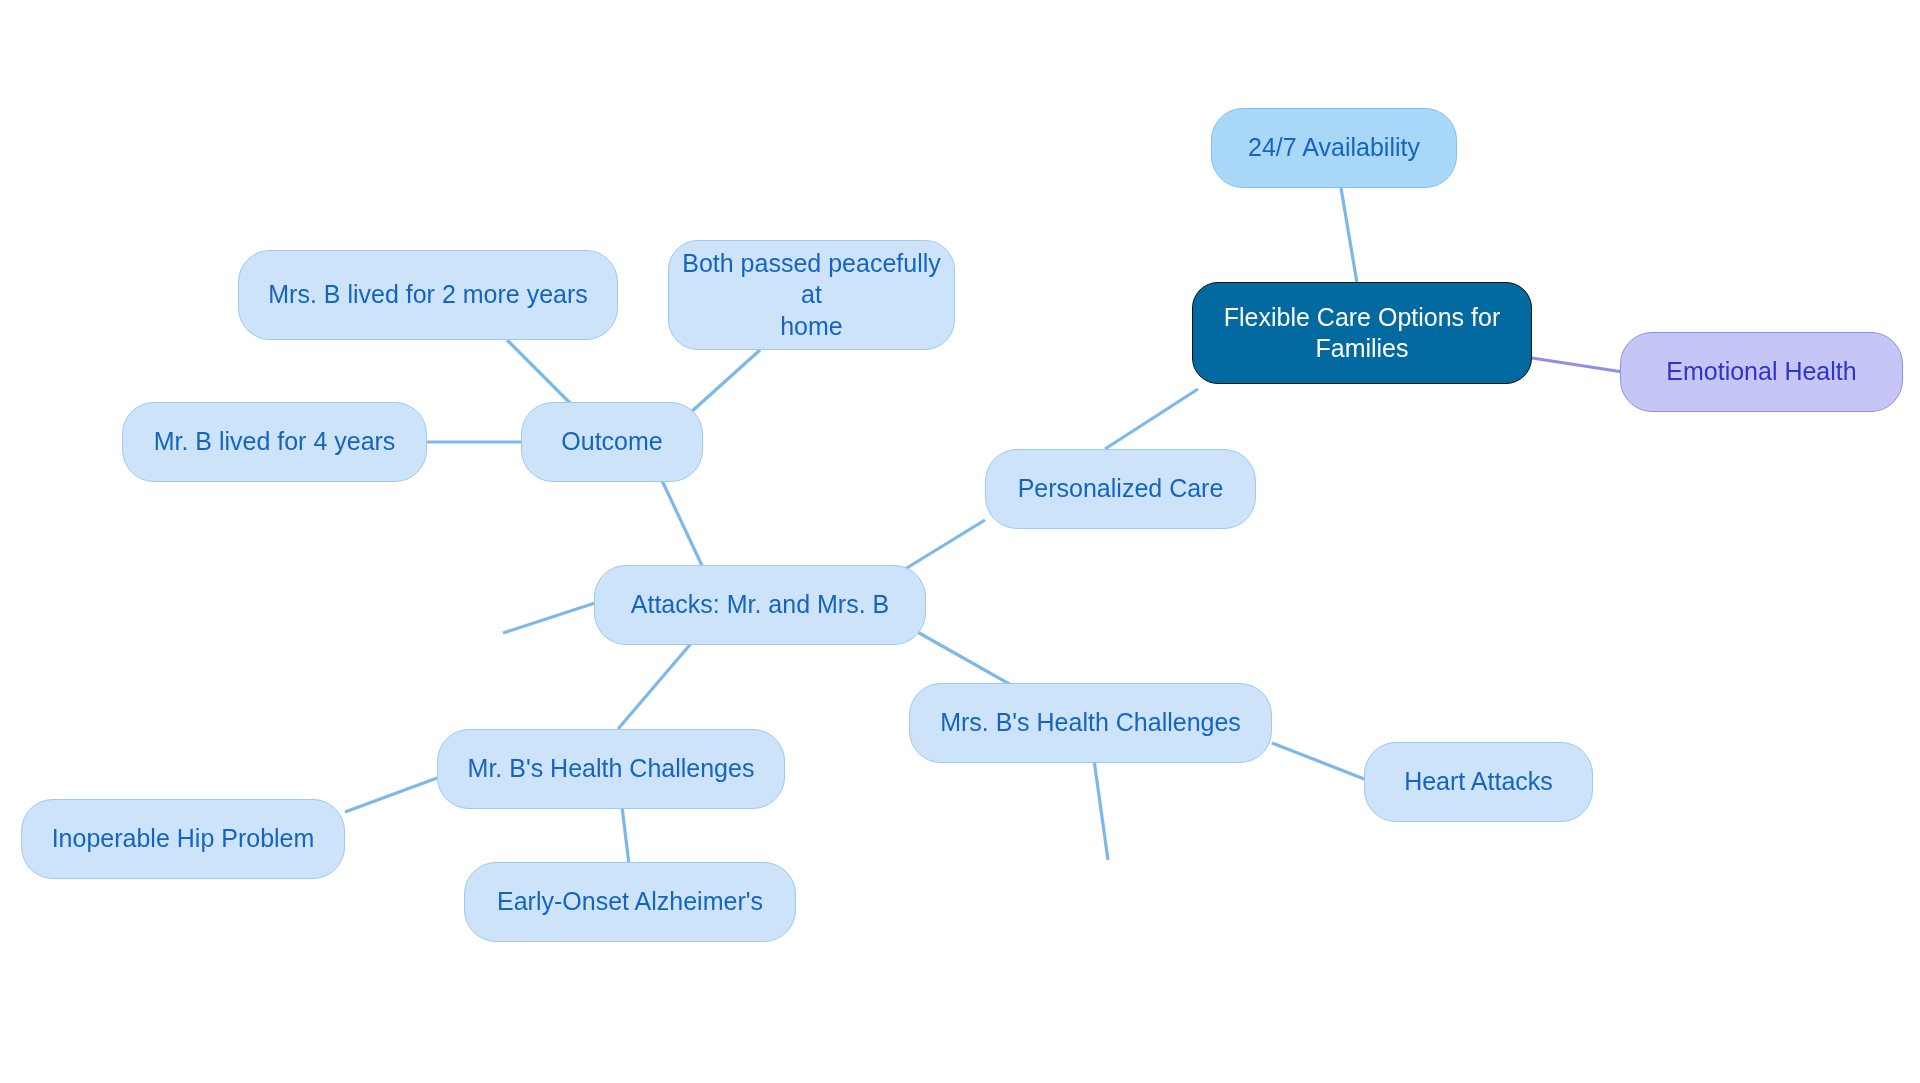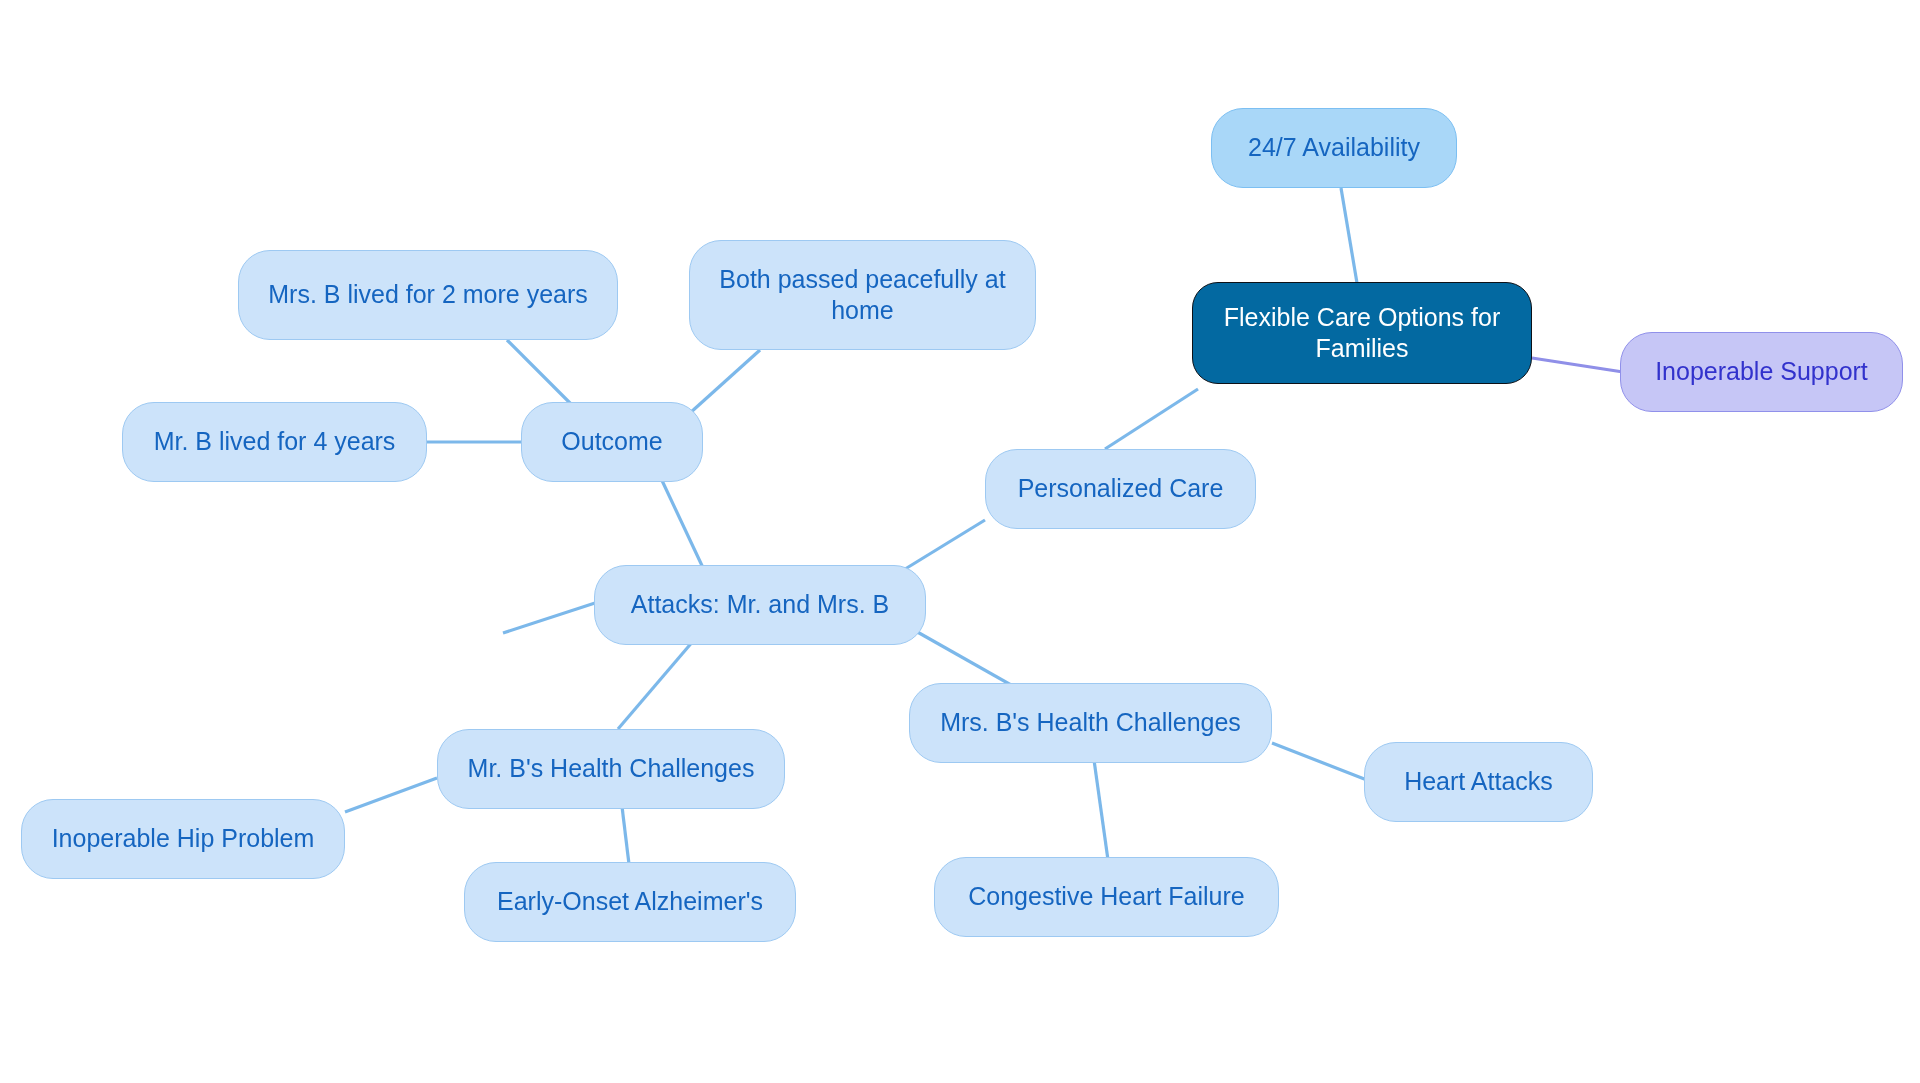--- a/index.html
+++ b/index.html
@@ -104,41 +104,40 @@
     <path d="M 1272 743 L 1372 782" stroke="#7cb8ea" stroke-width="3.2" fill="none"></path>
 
     <path d="M 1094 760 L 1108 860" stroke="#7cb8ea" stroke-width="3.2" fill="none"></path>
   </svg>
 
   <div class="node node-root" style="left:1192px; top:282px; width:340px; height:102px;">Flexible Care Options for
 Families</div>
 
   <div class="node node-branch-blue" style="left:1211px; top:108px; width:246px; height:80px;">24/7 Availability</div>
 
-  <div class="node node-branch-purple" style="left:1620px; top:332px; width:283px; height:80px;">Inoperable Support</div>
+  <div class="node node-branch-purple" style="left:1620px; top:332px; width:283px; height:80px;">Emotional Health</div>
 
   <div class="node node-leaf" style="left:985px; top:449px; width:271px; height:80px;">Personalized Care</div>
 
   <div class="node node-leaf" style="left:594px; top:565px; width:332px; height:80px;">Attacks: Mr. and Mrs. B</div>
 
   <div class="node node-leaf" style="left:521px; top:402px; width:182px; height:80px;">Outcome</div>
 
   <div class="node node-leaf" style="left:238px; top:250px; width:380px; height:90px;">Mrs. B lived for 2 more years</div>
 
-  <div class="node node-leaf" style="left:689px; top:240px; width:347px; height:110px;">Both passed peacefully at
+  <div class="node node-leaf" style="left:668px; top:240px; width:287px; height:110px;border-radius:30px;">Both passed peacefully at
 home</div>
 
   <div class="node node-leaf" style="left:122px; top:402px; width:305px; height:80px;">Mr. B lived for 4 years</div>
 
 
   <div class="node node-leaf" style="left:437px; top:729px; width:348px; height:80px;">Mr. B's Health Challenges</div>
 
   <div class="node node-leaf" style="left:21px; top:799px; width:324px; height:80px;">Inoperable Hip Problem</div>
 
   <div class="node node-leaf" style="left:464px; top:862px; width:332px; height:80px;">Early-Onset Alzheimer's</div>
 
   <div class="node node-leaf" style="left:909px; top:683px; width:363px; height:80px;">Mrs. B's Health Challenges</div>
 
   <div class="node node-leaf" style="left:1364px; top:742px; width:229px; height:80px;">Heart Attacks</div>
 
-  <div class="node node-leaf" style="left:934px; top:857px; width:345px; height:80px;">Congestive Heart Failure</div>
 
 </div>
 
 </body></html>

